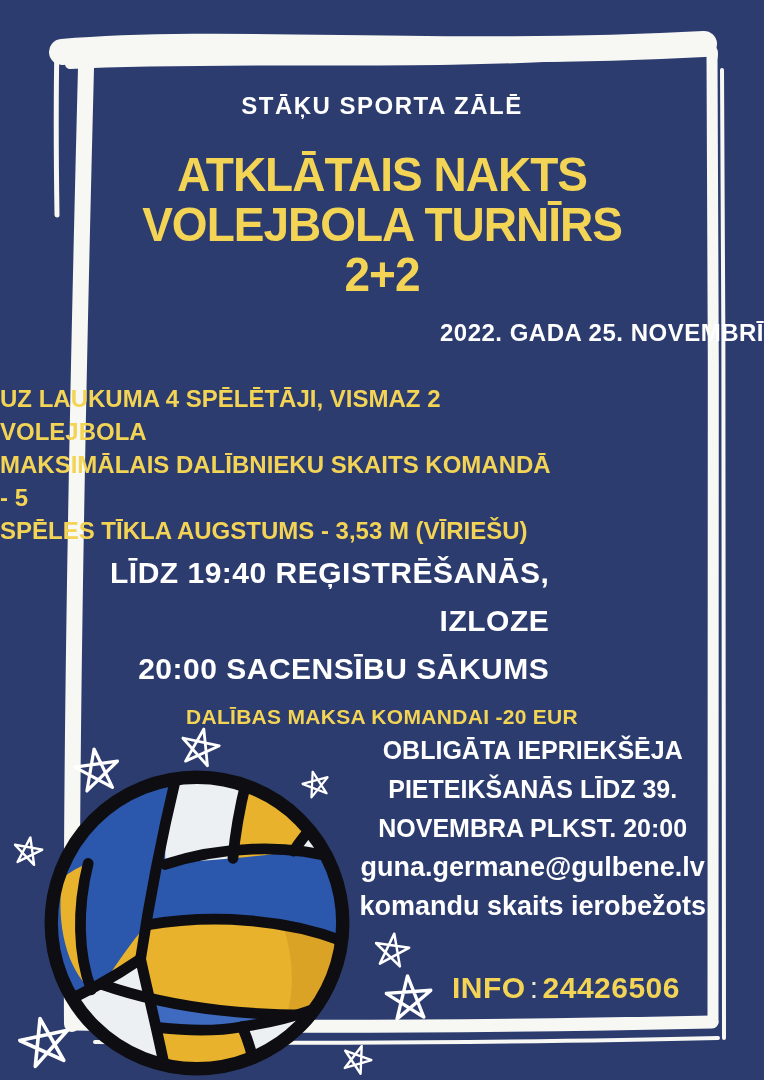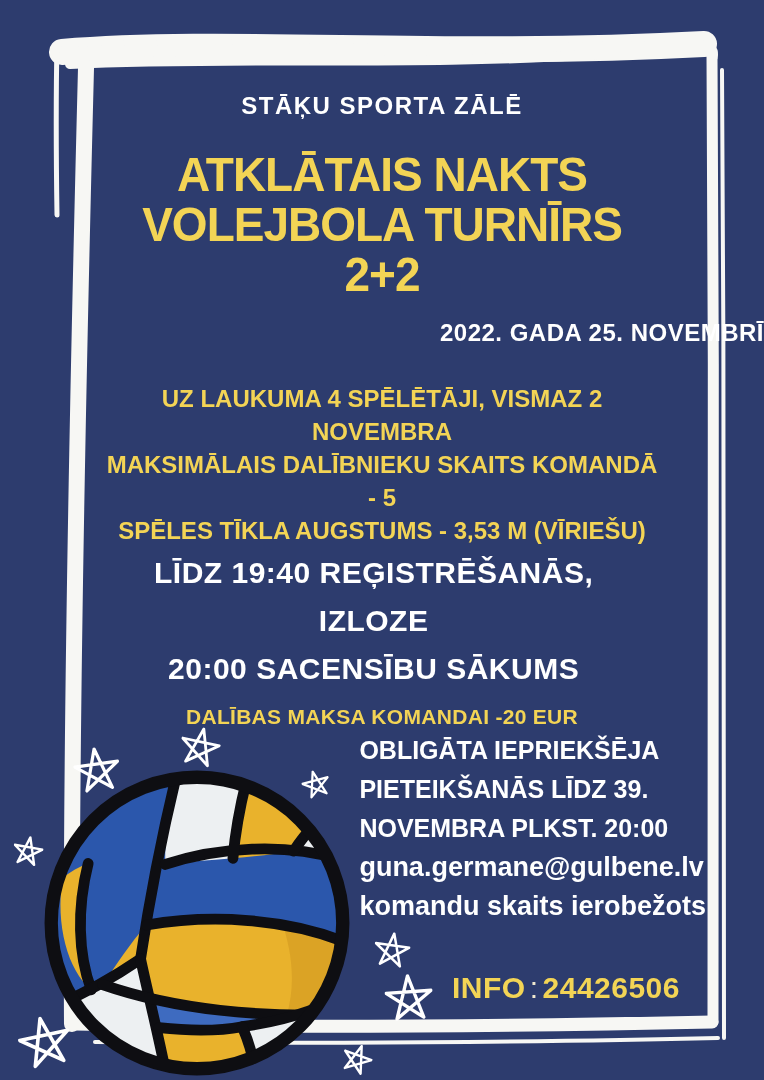--- a/index.html
+++ b/index.html
@@ -19,33 +19,33 @@
   .title{
     left:0;right:0;top:150px;text-align:center;
     color:#f3d455;font-size:46px;line-height:47px;font-weight:bold;
     letter-spacing:-1px;transform:scaleY(1.06);transform-origin:top center;
   }
   .date{
     left:0;right:0;top:319px;text-align:right;
     color:#ffffff;font-size:24px;font-weight:bold;letter-spacing:0.5px;
   }
   .rules{
-    left:0;right:0;top:382px;text-align:center;
+    left:0;right:0;top:382px;
     color:#f3d455;font-size:24px;line-height:33px;font-weight:bold;
   }
   .schedule{
-    left:110px;top:549px;text-align:center;
-    color:#ffffff;font-size:30px;line-height:48px;font-weight:bold;letter-spacing:0.5px;margin-left:44px;
+    left:110px;top:549px;text-align:right;
+    color:#ffffff;font-size:30px;line-height:48px;font-weight:bold;letter-spacing:0.5px;
   }
   .fee{
     left:0;right:0;top:705px;text-align:center;
     color:#f3d455;font-size:21px;font-weight:bold;letter-spacing:0.3px;
   }
   .registration{
-    right:58px;top:731px;text-align:left;
+    right:58px;top:731px;text-align:center;
     color:#ffffff;font-weight:bold;
   }
   .registration .caps-line{font-size:25px;line-height:39px;}
   .registration .lower-line{font-size:27px;line-height:39px;}
   .info-line{
     right:84px;top:971px;text-align:right;
     font-size:30px;font-weight:bold;color:#f3d455;letter-spacing:0.5px;
   }
   .info-line .sep{color:#efe9cf;font-weight:normal;padding:0 4px;}
   
@@ -75,21 +75,21 @@
   <div class="abs title">
     <div>ATKLĀTAIS NAKTS</div>
     <div>VOLEJBOLA TURNĪRS</div>
     <div>2+2</div>
   </div>
 
   <div class="abs date">2022. GADA 25. NOVEMBRĪ</div>
 
   <div class="abs rules">
     <div>UZ LAUKUMA 4 SPĒLĒTĀJI, VISMAZ 2</div>
-    <div>NOVEMBRA</div>
+    <div>VOLEJBOLA</div>
     <div>MAKSIMĀLAIS DALĪBNIEKU SKAITS KOMANDĀ</div>
     <div>- 5</div>
     <div>SPĒLES TĪKLA AUGSTUMS - 3,53 M (VĪRIEŠU)</div>
   </div>
 
   <div class="abs schedule">
     <div>LĪDZ 19:40 REĢISTRĒŠANĀS,</div>
     <div>IZLOZE</div>
     <div>20:00 SACENSĪBU SĀKUMS</div>
   </div>

